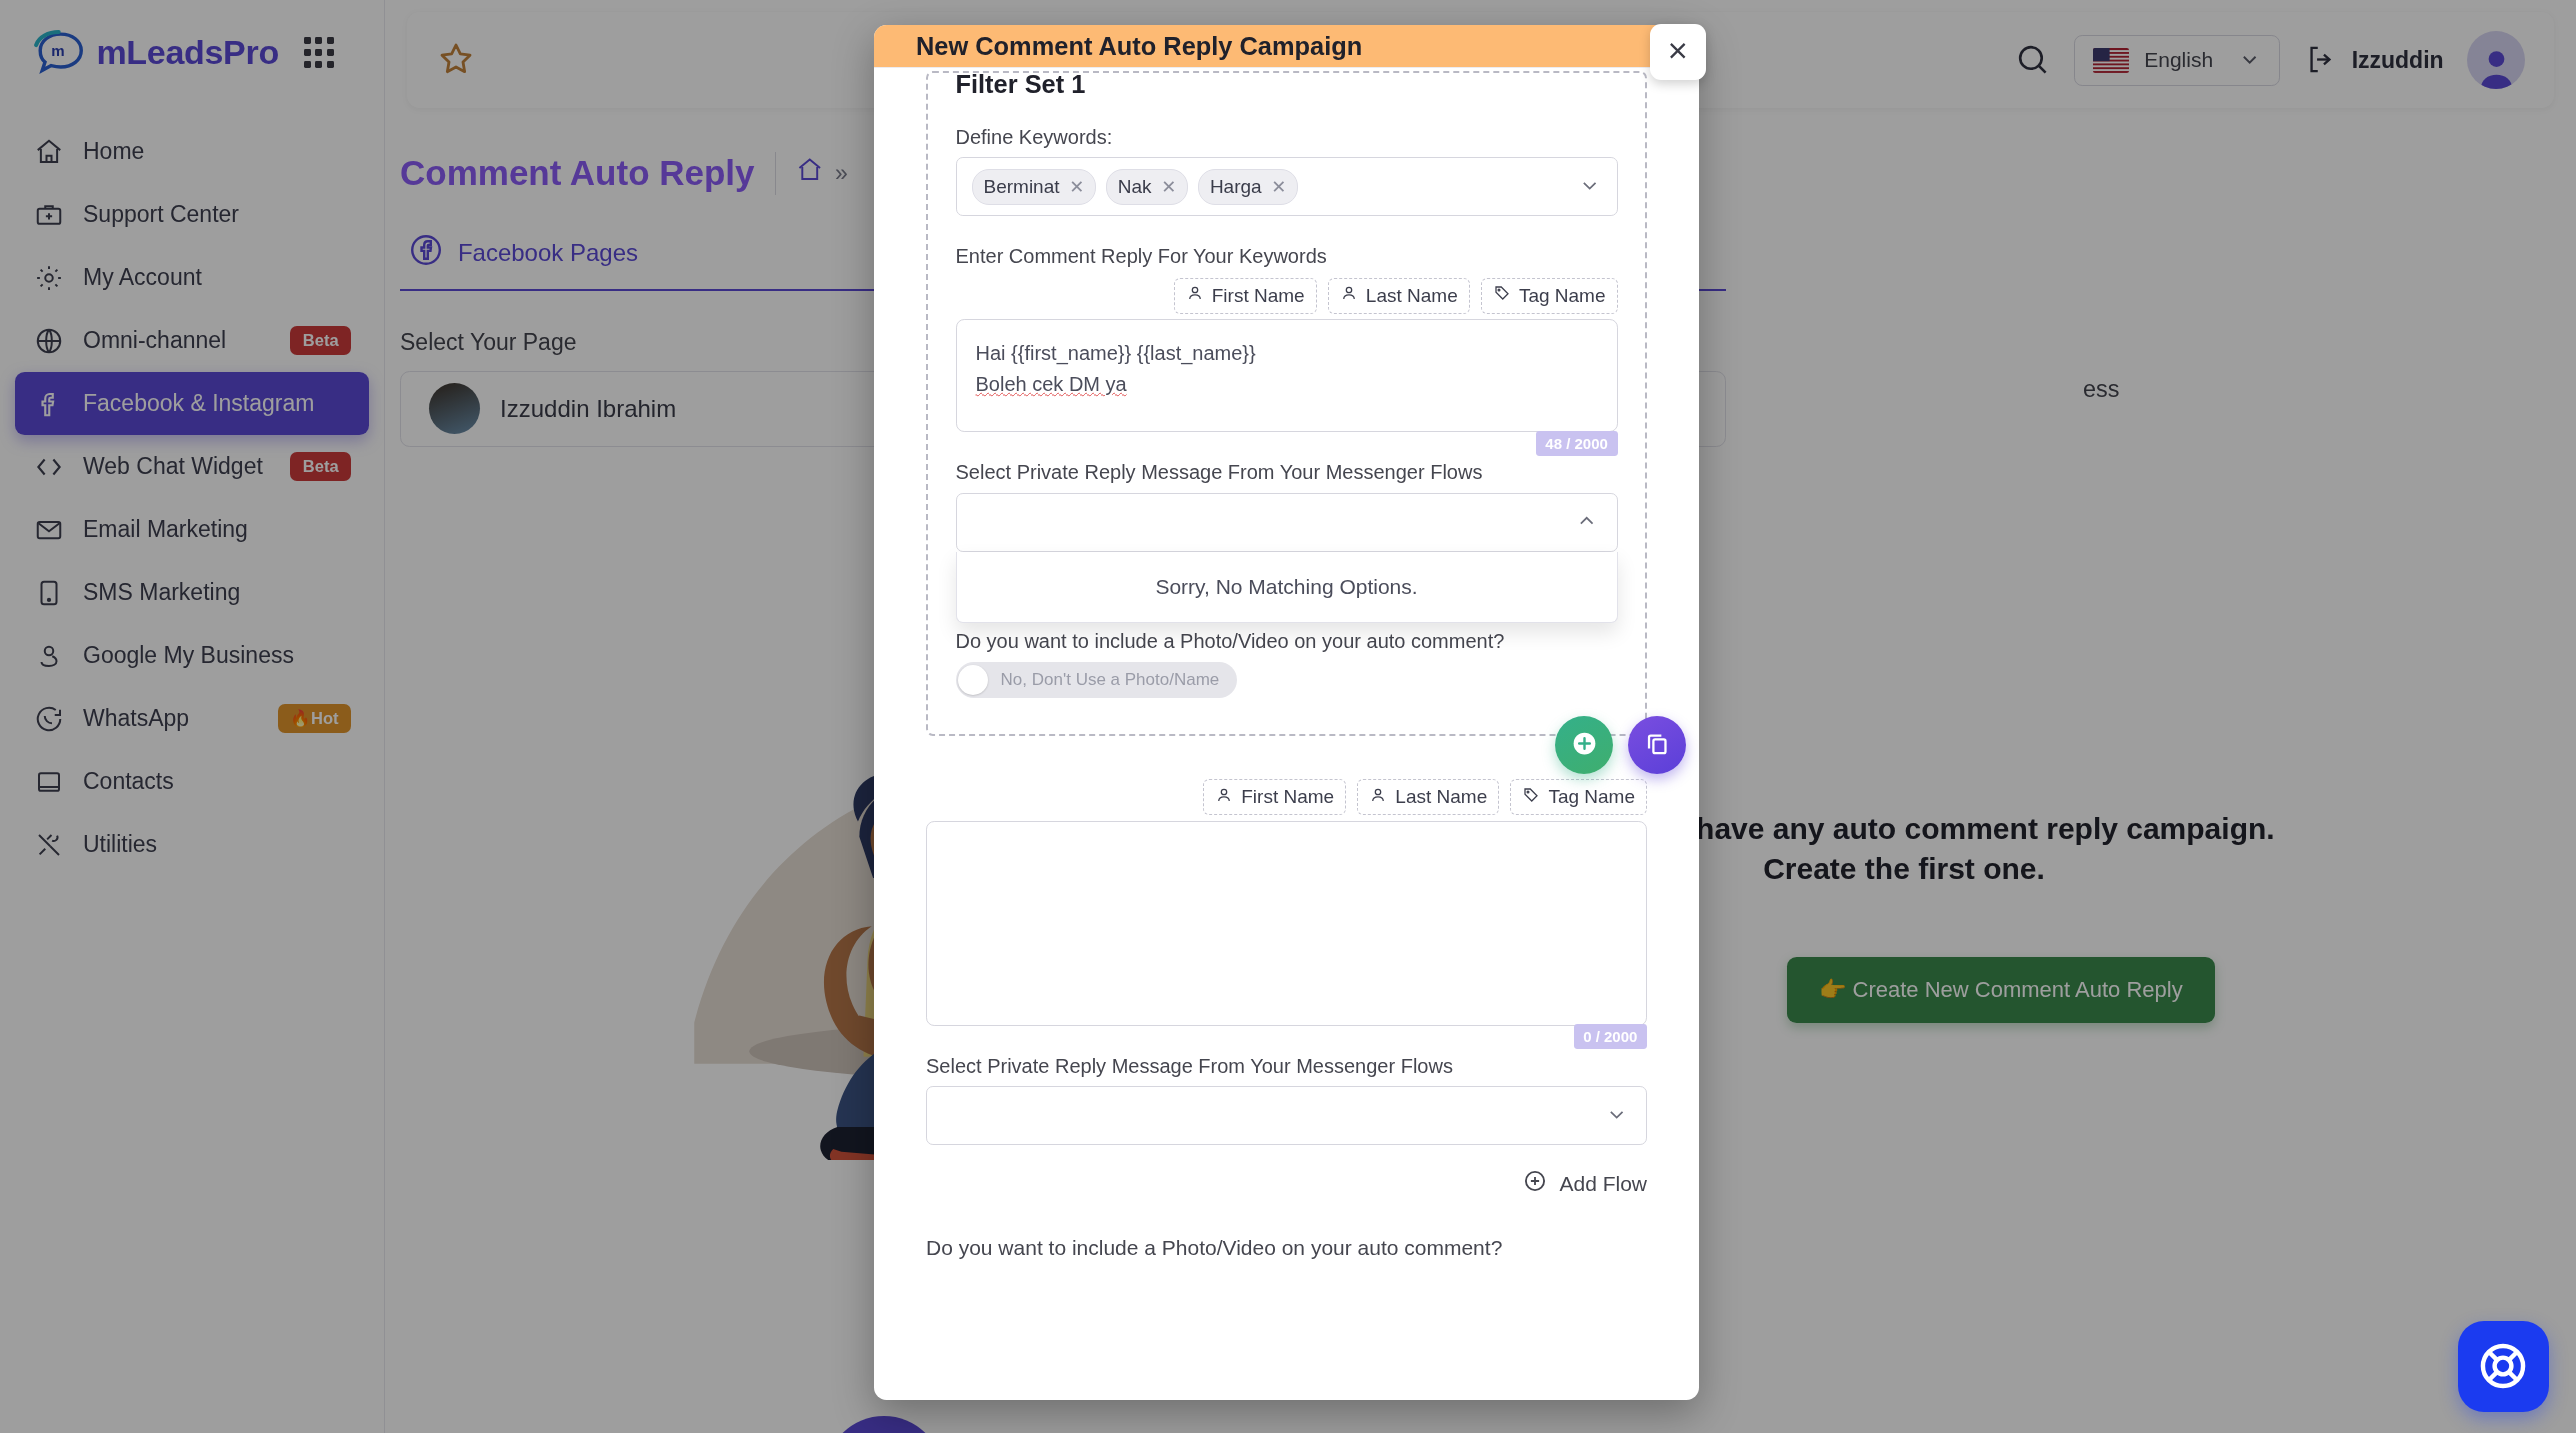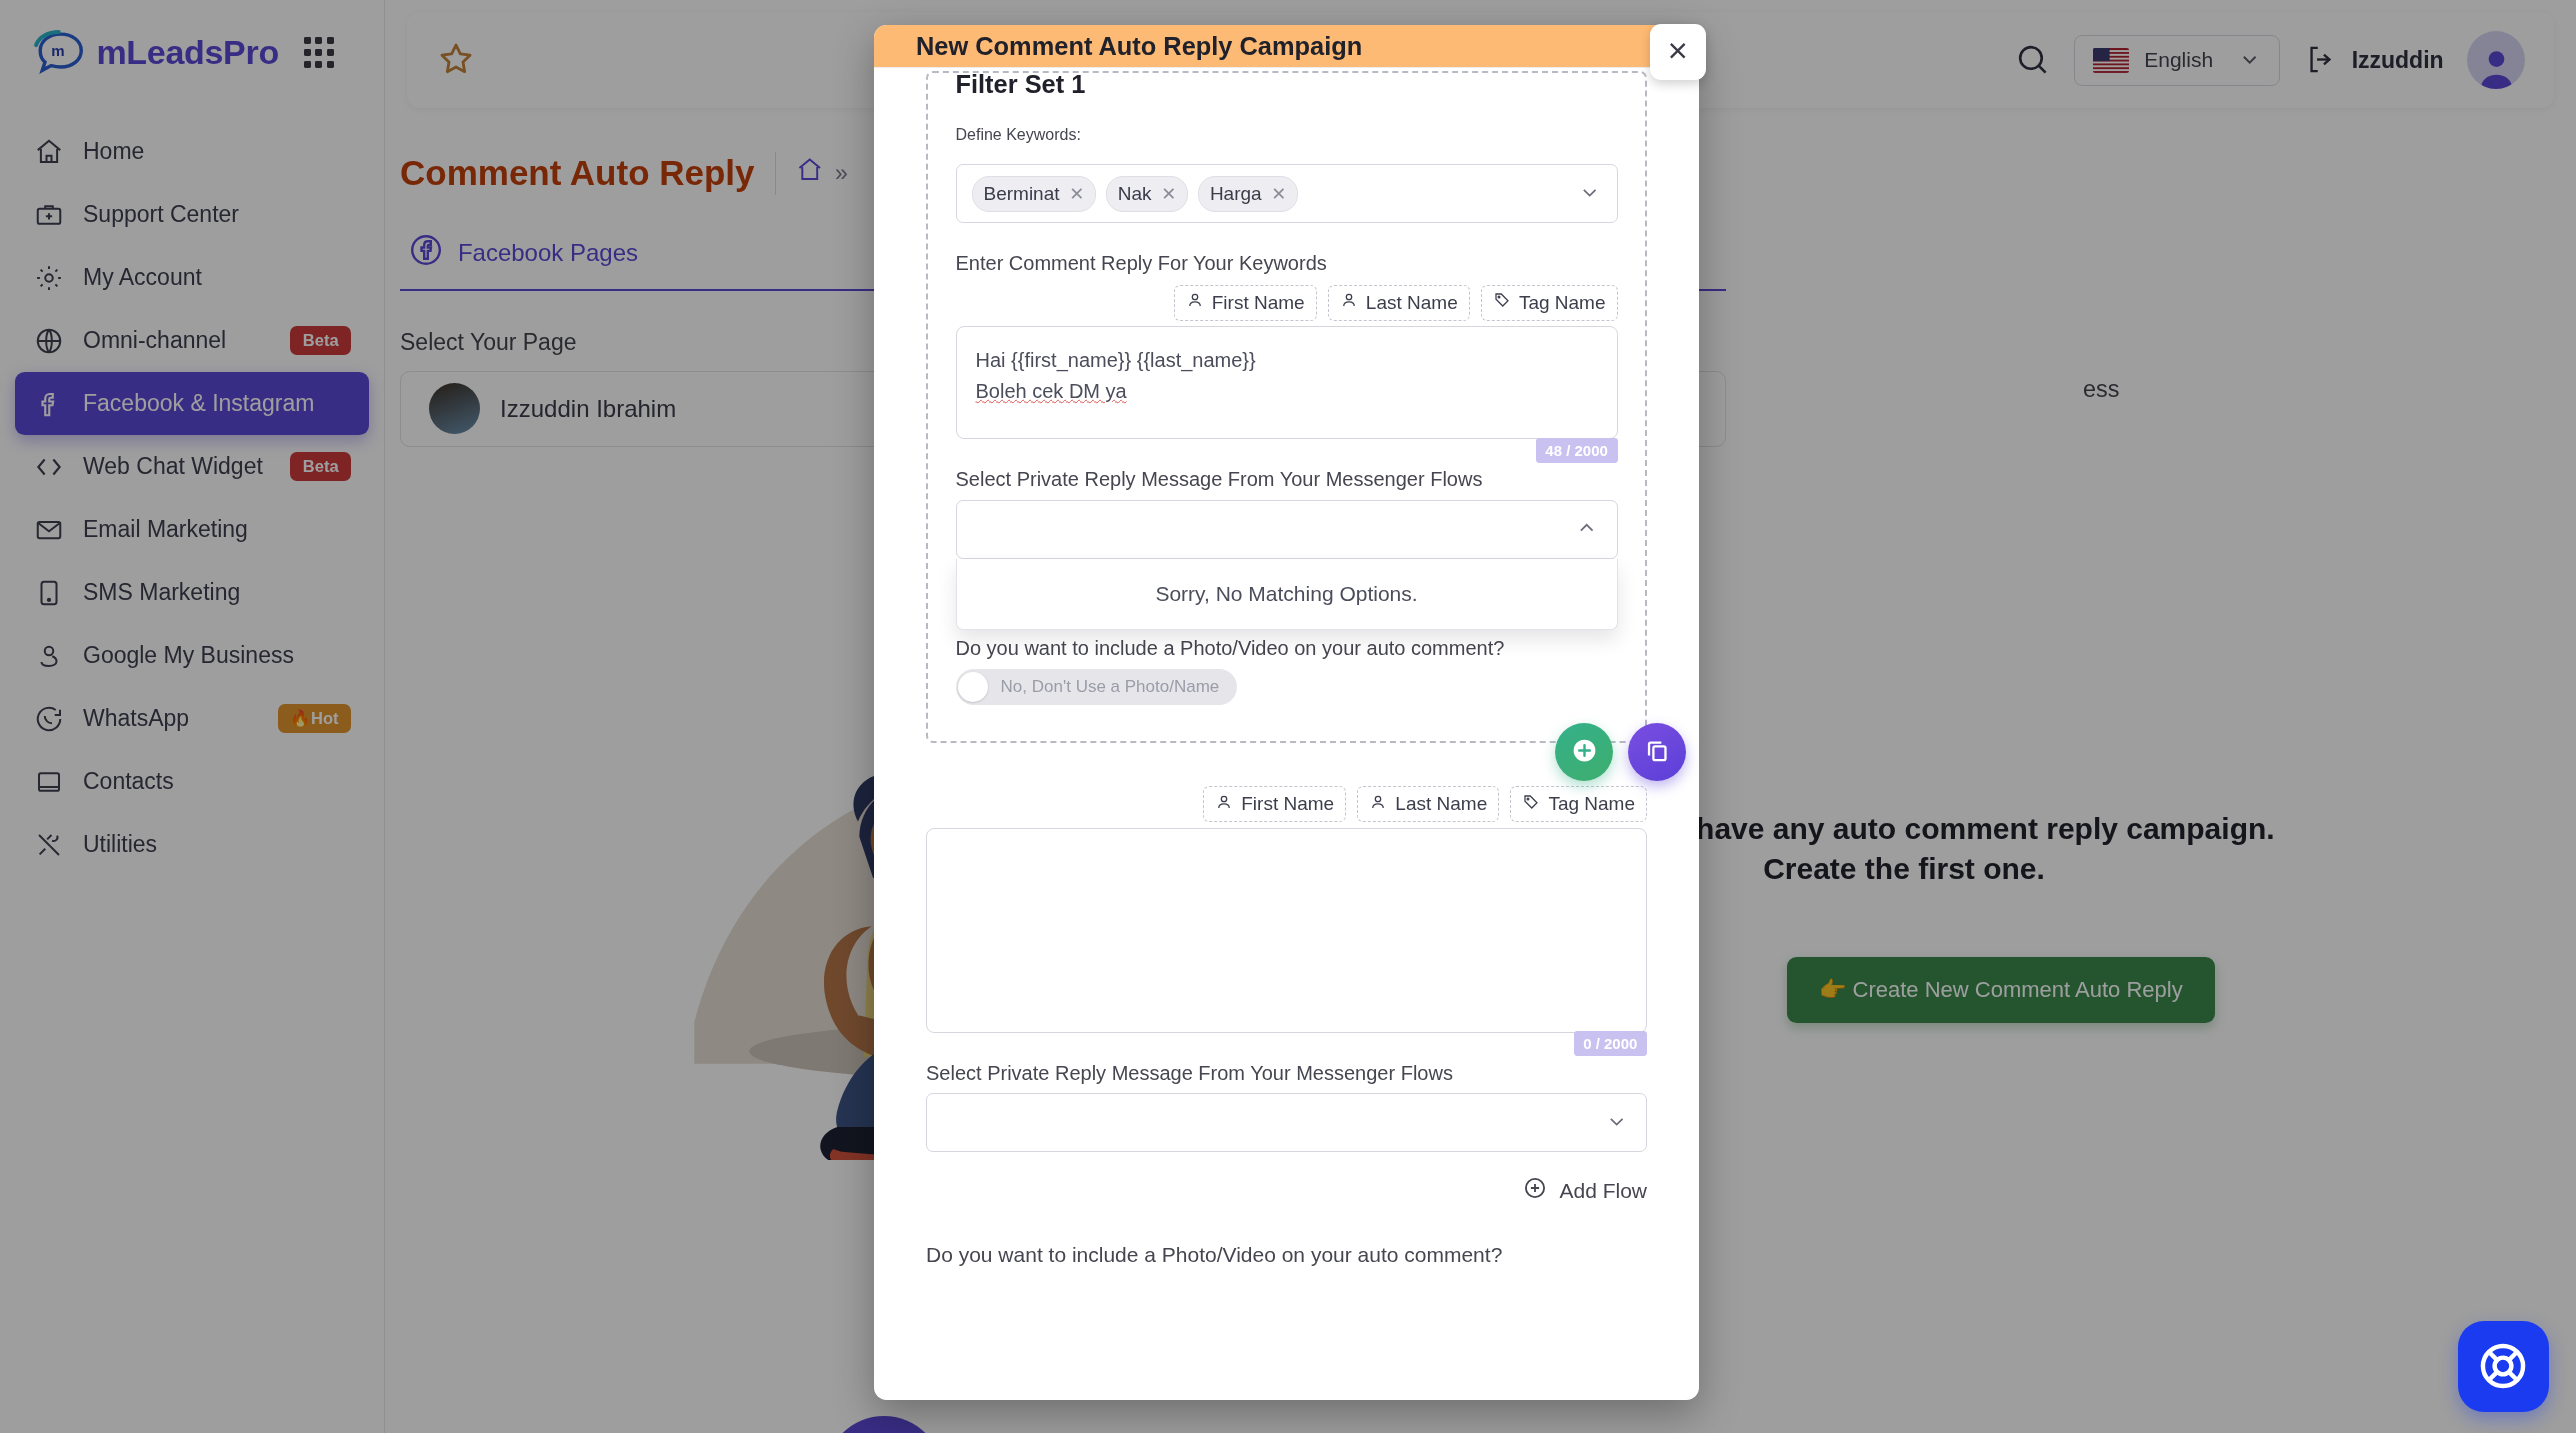--- a/index.html
+++ b/index.html
@@ -75,21 +75,21 @@
   .logout-name { font-size: 23px; font-weight: 700; color: #2f3140; }
   .avatar-circle {
     width: 58px; height: 58px; border-radius: 50%;
     background: #d7d5f2; display: flex; align-items: flex-end; justify-content: center; overflow: hidden;
   }
   .avatar-circle svg { width: 45px; height: 45px; }
 
   
   #main { position: absolute; left: 385px; top: 135px; right: 0; bottom: 0; background: #ffffff; }
   .page-head { display: flex; align-items: center; gap: 20.6px; padding: 16.5px 0 0 15px; }
-  .page-title { font-size: 35px; font-weight: 700; color: #c2410c; }
+  .page-title { font-size: 35px; font-weight: 700; color: #8b5cf6; }
   .bc-sep { width: 0.7px; height: 43px; background: #dcdce4; }
   .bc { display: flex; align-items: center; gap: 11px; color: #5b4ad6; font-size: 23px; }
   .bc svg { width: 27.5px; height: 27.5px; }
   .bc-tail { color: #7a7c8c; font-size: 23px; }
 
   .tabs { margin: 37px 0 0 15px; display: flex; align-items: center; gap: 12.4px;
           border-bottom: 2.7px solid #5b4ad6; width: 1326px; padding-bottom: 15px; }
   .tab { display: flex; align-items: center; gap: 13.7px; color: #5b4ad6; font-size: 24px; padding-left: 8.2px; }
   .tab svg { width: 36px; height: 36px; }
 
@@ -152,21 +152,21 @@
   }
   #modal-close svg { width: 27.5px; height: 27.5px; }
 
   .modal-body { flex: 1 1 auto; overflow: hidden; padding: 0 52px; position: relative; }
 
   .filter-set {
     border: 2.1px dashed #b9b9c4; border-radius: 6.9px;
     margin-top: 2.7px; padding: 20.6px 27.5px 36px 27.5px; position: relative;
   }
   .fs-title { font-size: 25.4px; font-weight: 700; color: #20212b; margin-top: -23.4px; margin-bottom: 27.5px; }
-  .field-label { font-size: 16px; color: #45464f; margin-bottom: 20px; }
+  .field-label { font-size: 20px; color: #45464f; margin-bottom: 8px; }
 
   .kw-box {
     border: 0.7px solid #d6d6de; border-radius: 6.9px; height: 59px;
     display: flex; align-items: center; gap: 9.6px; padding: 0 15px; background: #fff;
   }
   .kw-chip {
     background: #eeeef2; border: 0.7px solid #dedee6; border-radius: 17px;
     height: 36px; display: flex; align-items: center; gap: 9.6px;
     padding: 0 11px; font-size: 19px; color: #3a3c4a; white-space: nowrap;
   }

